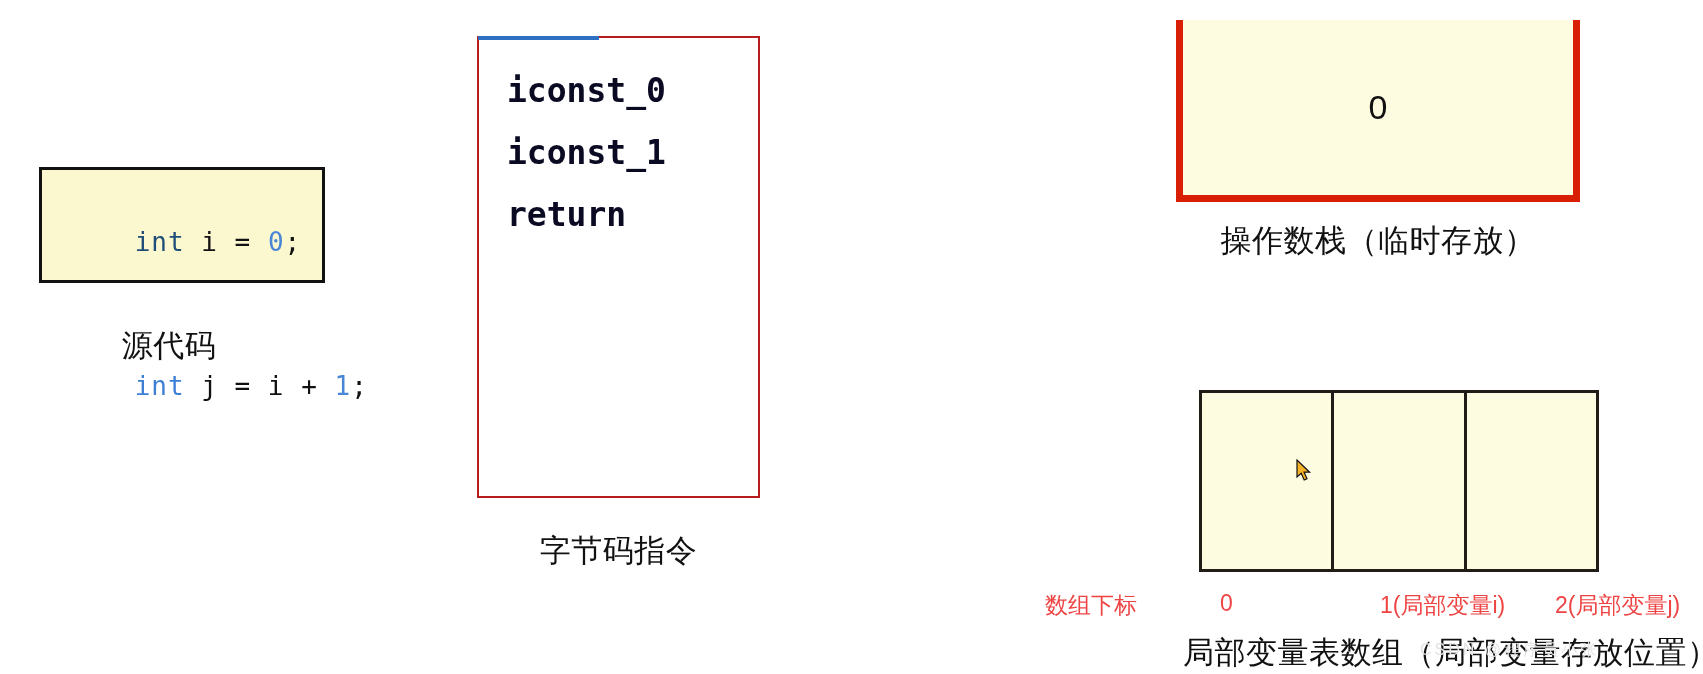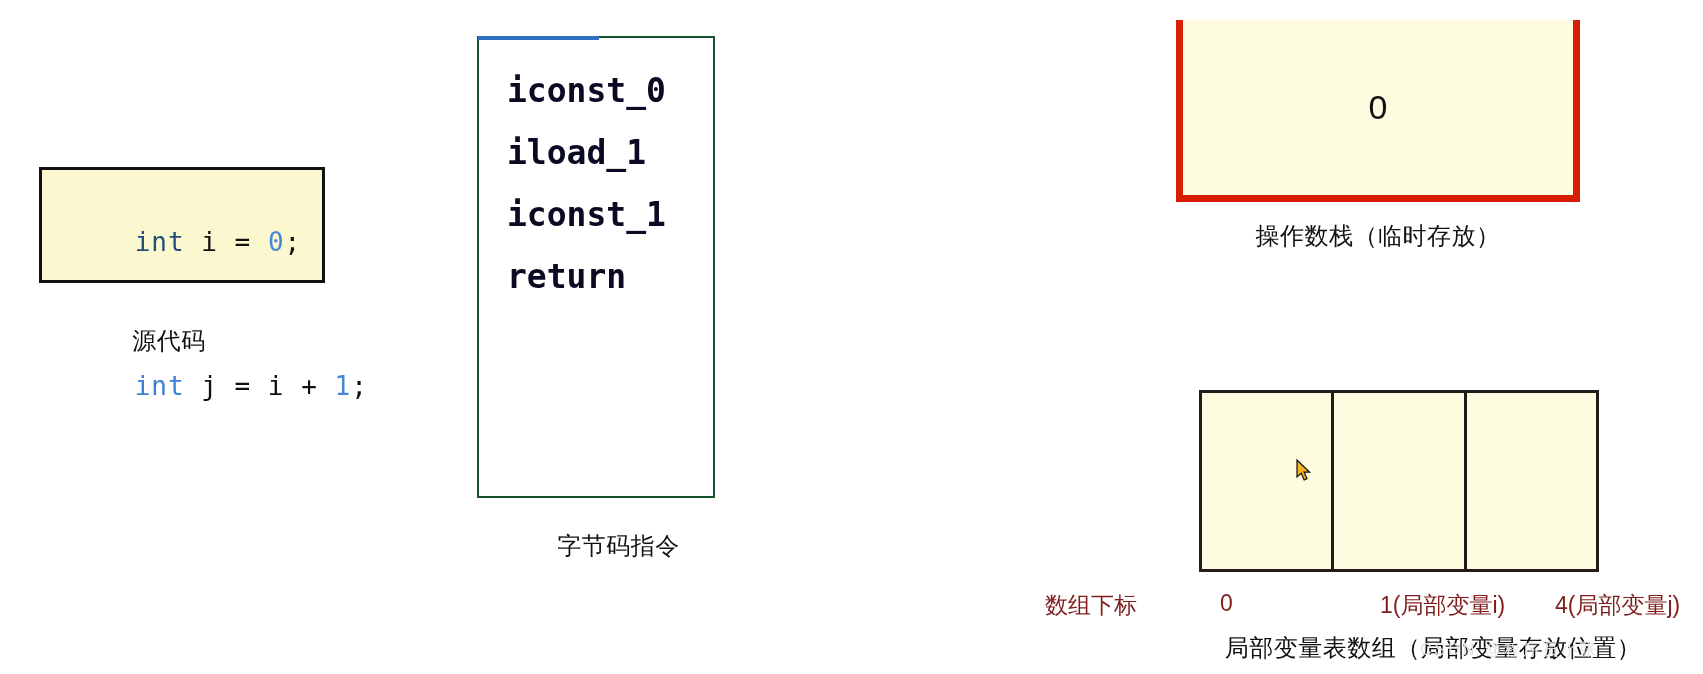--- a/index.html
+++ b/index.html
@@ -13,21 +13,21 @@
     position: relative;
     overflow: hidden;
     font-family: "Liberation Sans", "DejaVu Sans", sans-serif;
     color: #1a1a1a;
   }
 
   
   .abs { position: absolute; }
   .caption {
     position: absolute;
-    font-size: 24px;
+    font-size: 31px;
     letter-spacing: 0.5px;
     color: #111111;
     white-space: nowrap;
     text-align: center;
     font-family: Liberation Serif, serif;
   }
 
   
   #source-code-panel {
     left: 39px;
@@ -54,24 +54,24 @@
   #source-code-caption {
     left: 26px;
     top: 325px;
     width: 286px;
   }
 
   
   #bytecode-panel {
     left: 477px;
     top: 36px;
-    width: 238px;
+    width: 283px;
     height: 462px;
     background: #ffffff;
-    border: 2px solid #14532d;
+    border: 2px solid #b91c1c;
     box-sizing: border-box;
     padding: 22px 0 0 28px;
   }
   #bytecode-topbar {
     position: absolute;
     left: 478px;
     top: 36px;
     width: 121px;
     height: 4px;
     background: #2f6fc0;
@@ -140,21 +140,21 @@
   #lv-index-row {
     position: absolute;
     left: 1045px;
     top: 590px;
     width: 560px;
     height: 30px;
   }
   .lv-label {
     position: absolute;
     font-size: 23px;
-    color: #7f1d1d;
+    color: #ef4444;
     white-space: nowrap;
     font-family: "Liberation Sans", "DejaVu Sans", sans-serif;
     text-align: center;
   }
   #lv-index-title { left: 0px;   top: 0px; }
   #lv-index-0     { left: 175px; top: 0px; }
   #lv-index-1     { left: 335px; top: 0px; }
   #lv-index-2     { left: 510px; top: 0px; }
 
   #local-var-caption {
@@ -193,21 +193,20 @@
     <span class="kw-dark">int</span><span class="plain"> i = </span><span class="num">0</span><span class="plain">;</span>
   </div>
   <div class="code-line">
     <span class="kw-light">int</span><span class="plain"> j = i + </span><span class="num">1</span><span class="plain">;</span>
   </div>
 </div>
 <div id="source-code-caption" class="caption">源代码</div>
 
 <div id="bytecode-panel" class="abs">
   <div class="bytecode-line">iconst_0</div>
-  <div class="bytecode-line">iload_1</div>
   <div class="bytecode-line">iconst_1</div>
   <div class="bytecode-line">return</div>
 </div>
 <div id="bytecode-topbar"></div>
 <div id="bytecode-caption" class="caption">字节码指令</div>
 
 <div id="operand-stack-box" class="abs">
   <span id="operand-stack-value">0</span>
 </div>
 <div id="operand-stack-caption" class="caption">操作数栈（临时存放）</div>
@@ -215,21 +214,21 @@
 <div id="local-var-table" class="abs">
   <div class="lv-cell"></div>
   <div class="lv-cell"></div>
   <div class="lv-cell"></div>
 </div>
 
 <div id="lv-index-row">
   <span id="lv-index-title" class="lv-label">数组下标</span>
   <span id="lv-index-0" class="lv-label">0</span>
   <span id="lv-index-1" class="lv-label">1(局部变量i)</span>
-  <span id="lv-index-2" class="lv-label">4(局部变量j)</span>
+  <span id="lv-index-2" class="lv-label">2(局部变量j)</span>
 </div>
 
 <div id="local-var-caption" class="caption">局部变量表数组（局部变量存放位置）</div>
 
 <div id="mouse-cursor">
   <svg width="17" height="24" viewBox="0 0 17 24" xmlns="http://www.w3.org/2000/svg">
     <path d="M1,1 L1,18 L5.2,14.2 L8.2,21 L11,19.7 L8.1,13.2 L13.6,13.2 Z" fill="#f5b225" stroke="#111111" stroke-width="1.2" stroke-linejoin="miter"></path>
   </svg>
 </div>
 

